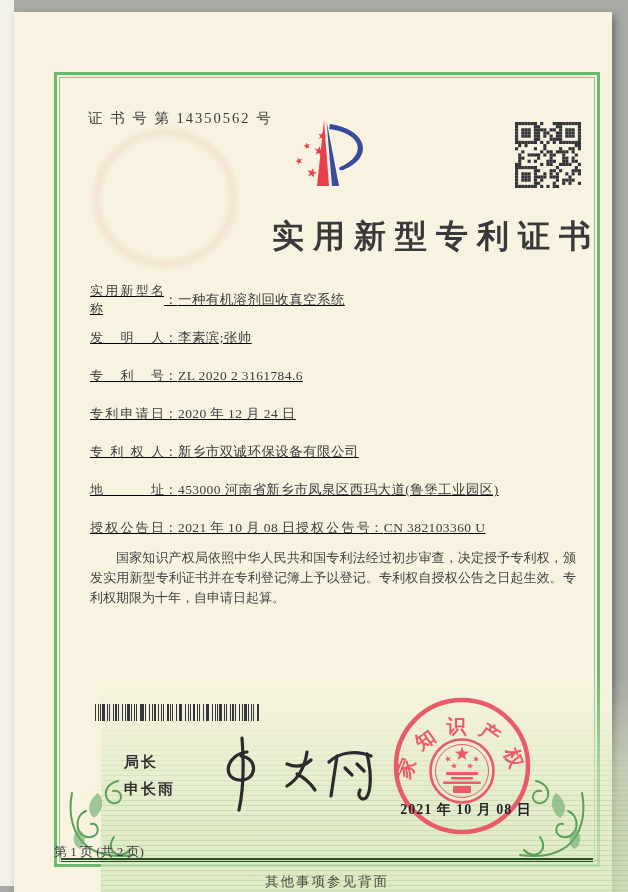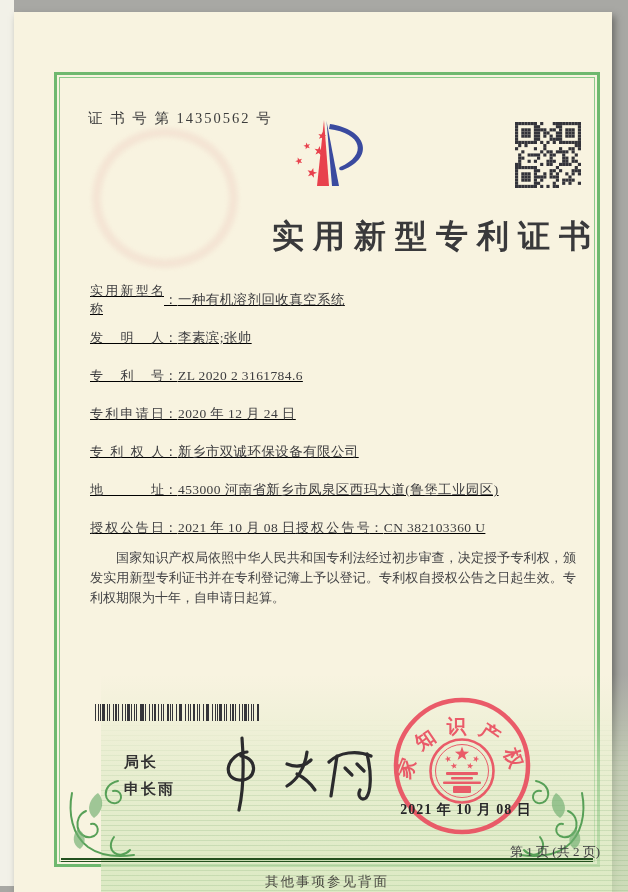--- a/index.html
+++ b/index.html
@@ -41,21 +41,21 @@
   .barcode{position:absolute;left:81px;top:692px;width:164px;height:17px;
     background-image:
       repeating-linear-gradient(90deg,#35353a 0 1.2px,transparent 1.2px 2.6px,#35353a 2.6px 4.4px,transparent 4.4px 5.4px,#35353a 5.4px 6px,transparent 6px 9px),
       repeating-linear-gradient(90deg,transparent 0 7px,#35353a 7px 8.6px,transparent 8.6px 13px);}
   .signer{position:absolute;left:78px;top:736px;font-family:"Liberation Sans","DejaVu Sans",sans-serif;
           font-size:15px;font-weight:600;color:#333;line-height:27px;letter-spacing:2px;margin-left:32px;}
   .signature{position:absolute;left:195px;top:722px;}
   .seal{position:absolute;left:374px;top:681px;opacity:.92;}
   .seal-date{position:absolute;left:372px;top:789px;width:160px;text-align:center;
              font-size:14px;font-weight:600;color:#262628;letter-spacing:1px;}
-  .page-num{position:absolute;left:40px;top:831px;width:546px;text-align:right;
+  .page-num{position:absolute;left:40px;top:831px;width:546px;text-align:left;
             font-size:13px;color:#3d3d3f;}
   .back-note{position:absolute;left:40px;top:861px;width:546px;text-align:center;
              font-size:13.5px;color:#4a4a42;letter-spacing:2px;}
   .corner{position:absolute;bottom:3px;}
   .corner.left{left:1px;}
   .corner.right{right:1px;transform:scaleX(-1);}
 </style>
 </head>
 <body>
 

